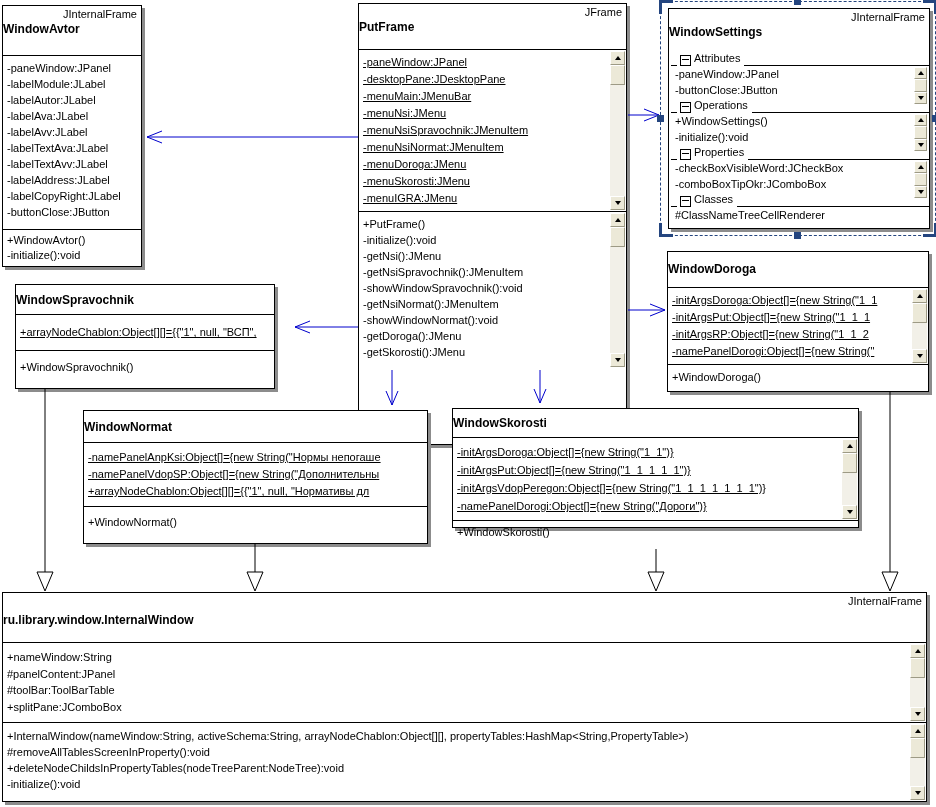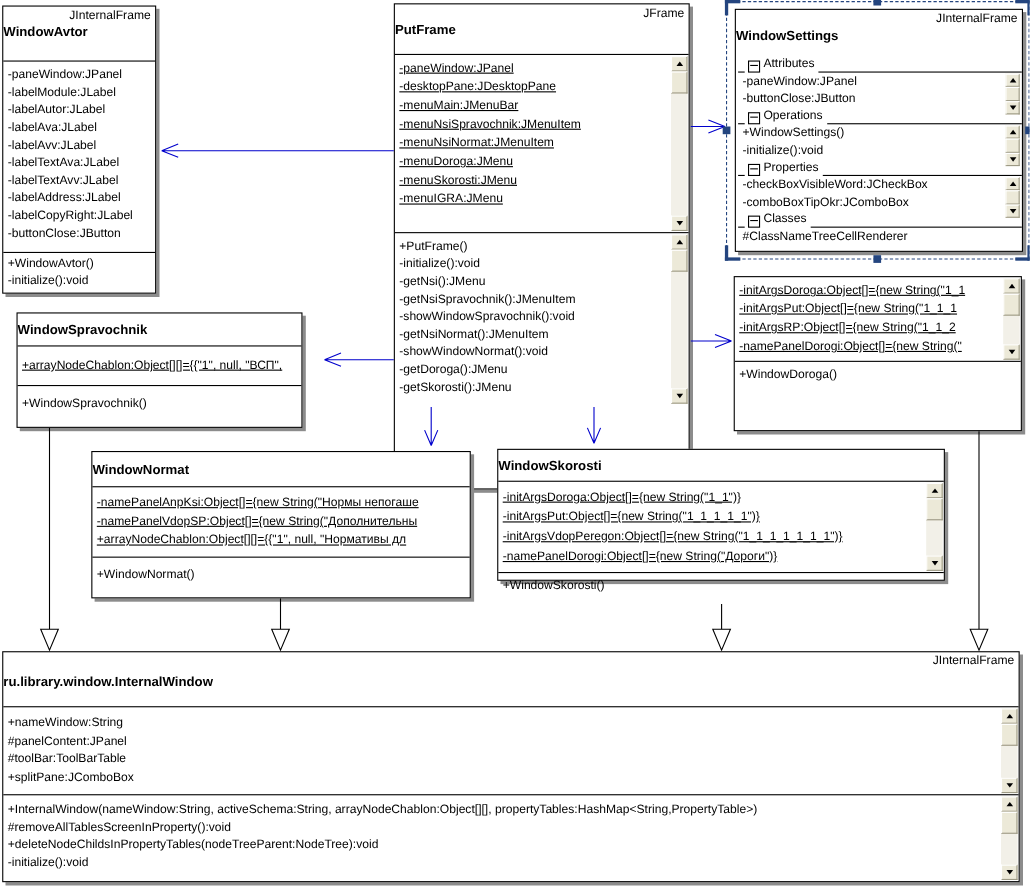--- a/index.html
+++ b/index.html
@@ -140,20 +140,21 @@
 
 <div class="cls" style="left:358px;top:3px;width:269px;height:442px">
   <div class="title" style="height:46px">
     <div class="stereo">JFrame</div>
     <div class="cname">PutFrame</div>
   </div>
   <div class="sec u" style="height:162px;line-height:17px;padding-top:4px">
     <div class="row">-paneWindow:JPanel</div>
     <div class="row">-desktopPane:JDesktopPane</div>
     <div class="row">-menuMain:JMenuBar</div>
+    <div class="row">-menuNsi:JMenu</div>
     <div class="row">-menuNsiSpravochnik:JMenuItem</div>
     <div class="row">-menuNsiNormat:JMenuItem</div>
     <div class="row">-menuDoroga:JMenu</div>
     <div class="row">-menuSkorosti:JMenu</div>
     <div class="row">-menuIGRA:JMenu</div>
     <div class="sb">
       <div class="b">
           <i class="tri tri-up"></i>
         </div>
       <div class="t"></div>
@@ -278,20 +279,23 @@
   </div>
   <div class="sec u" style="height:36px;line-height:16px;padding-top:9px">
     <div class="row">+arrayNodeChablon:Object[][]={{"1", null, "ВСП",</div>
   </div>
   <div class="sec last" style="height:37px;line-height:16px;padding-top:8px">
     <div class="row">+WindowSpravochnik()</div>
   </div>
 </div>
 
 <div class="cls" style="left:667px;top:251px;width:262px;height:141px">
+  <div class="title" style="height:36px">
+    <div class="cname" style="padding-top:9px">WindowDoroga</div>
+  </div>
   <div class="sec u" style="height:77px;line-height:17px;padding-top:4px">
     <div class="row">-initArgsDoroga:Object[]={new String("1_1</div>
     <div class="row">-initArgsPut:Object[]={new String("1_1_1</div>
     <div class="row">-initArgsRP:Object[]={new String("1_1_2</div>
     <div class="row">-namePanelDorogi:Object[]={new String("</div>
     <div class="sb">
       <div class="b">
           <i class="tri tri-up"></i>
         </div>
       <div class="t"></div>

